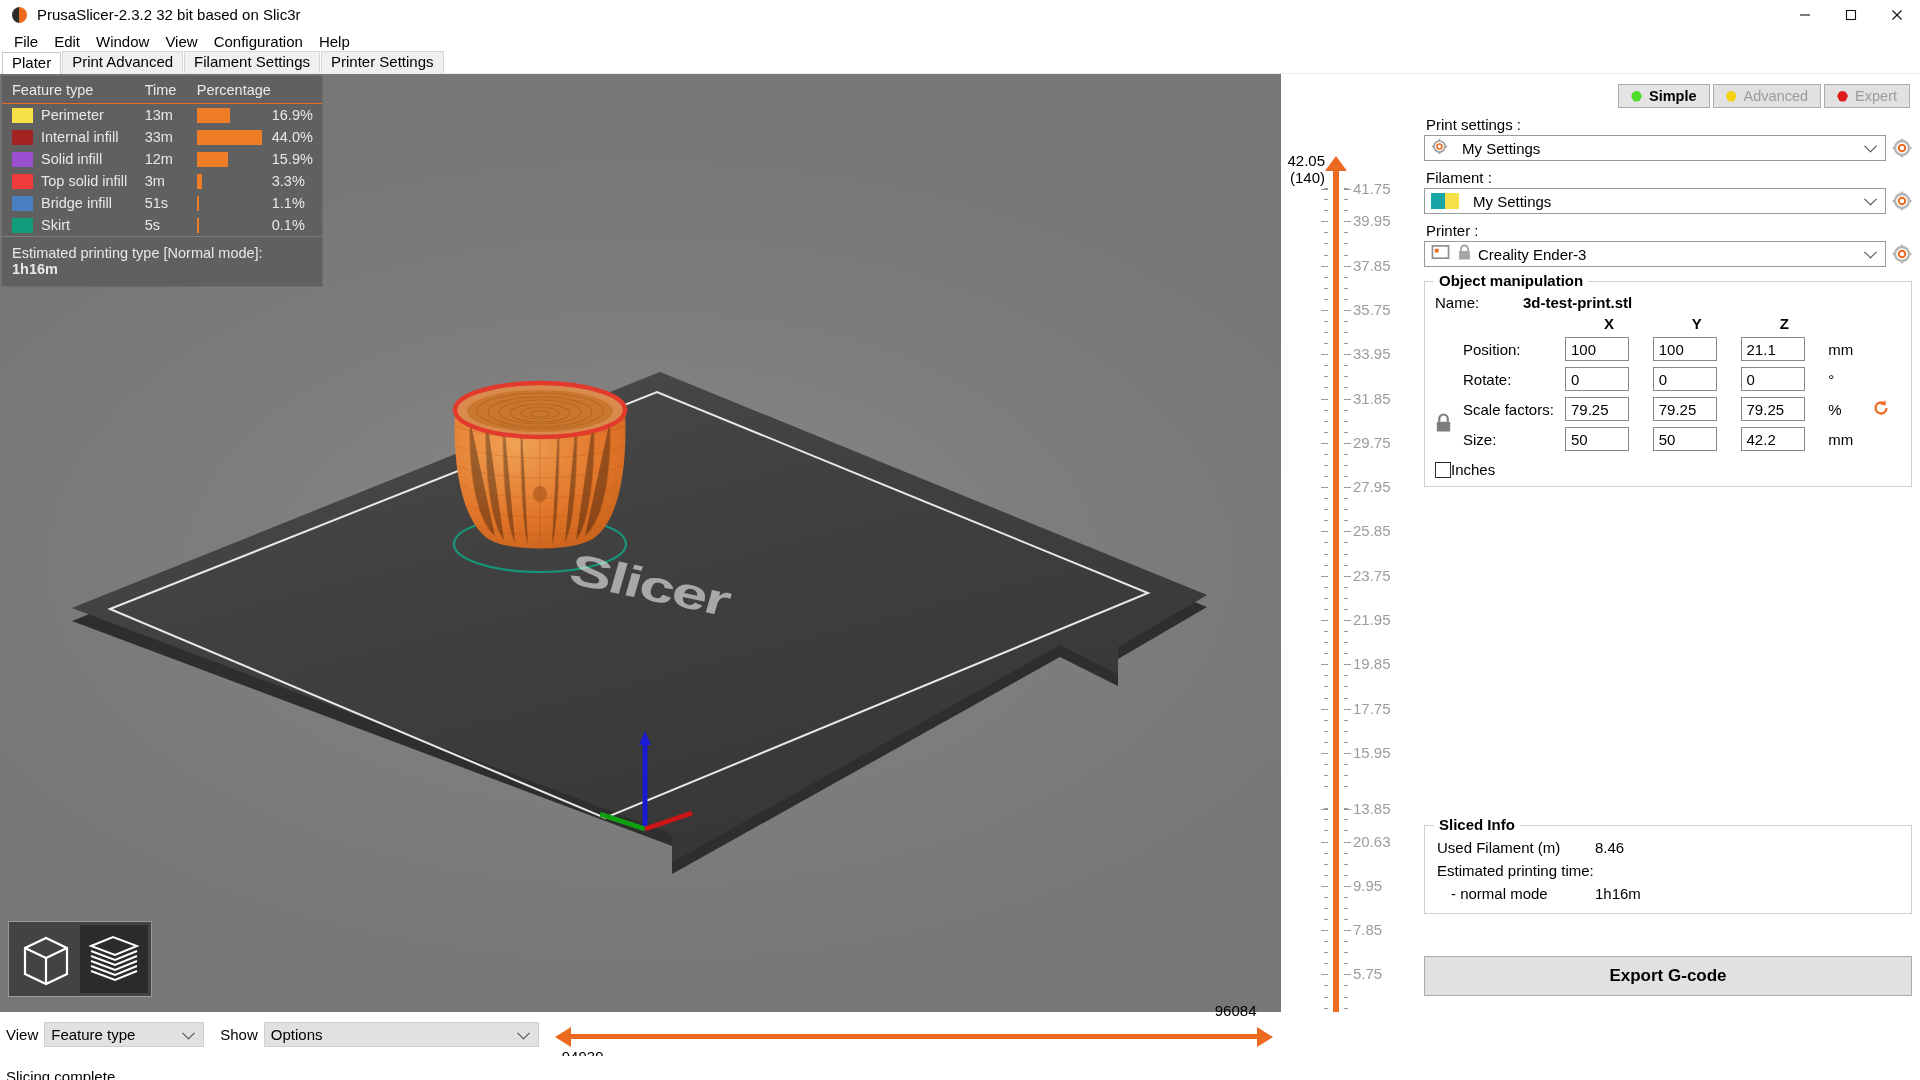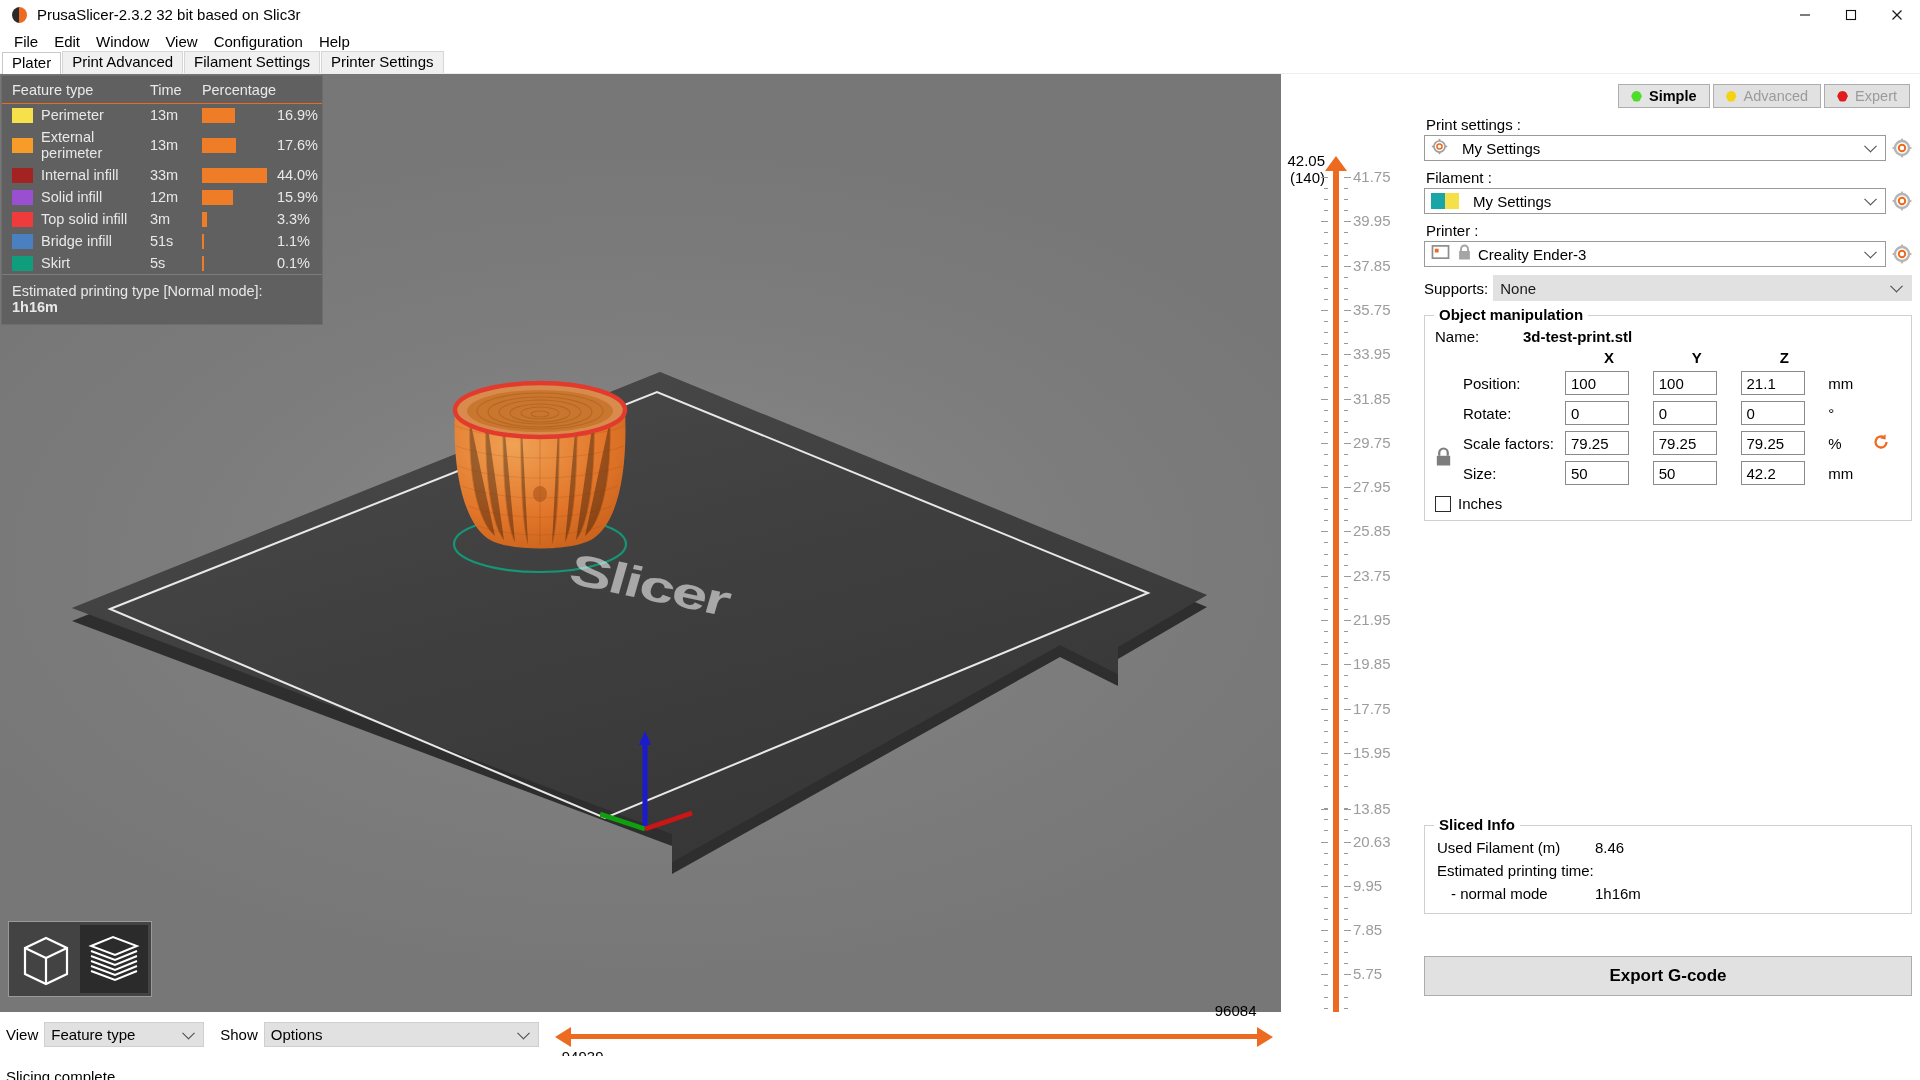--- a/index.html
+++ b/index.html
@@ -239,21 +239,21 @@
   table.om th {
     font-size: 15px; font-weight: bold; text-align: center; padding-bottom: 2px;
   }
   .numinput {
     width: 64px; height: 24px; border: 1px solid #8a8a8a; background: #fff;
     font-size: 15px; padding-left: 5px; display: flex; align-items: center;
     font-family: "Liberation Sans", sans-serif; color: #000;
   }
   td.unit { padding-left: 7px; font-size: 15px; }
   .lockcell { width: 18px; vertical-align: middle; }
-  .inches-row { display: flex; align-items: center; gap: 7px; margin-top: 7px; }
+  .inches-row { display: flex; align-items: center; margin-top: 7px; }
 
   
   .sliced { position: absolute; left: 8px; right: 8px; bottom: 98px; }
   .si-row { display: flex; font-size: 15px; padding: 3px 0 3px 2px; }
   .si-row .k { width: 158px; }
   .si-row.sub .k { padding-left: 14px; }
 
   .export-btn {
     position: absolute; left: 8px; right: 8px; bottom: 16px; height: 40px;
     background: #e1e1e1; border: 1px solid #adadad;
@@ -463,31 +463,20 @@
               </td>
               <td>Perimeter</td>
               <td class="c-time">13m</td>
               <td class="c-bar">
                 <span class="bar" style="width:33px"></span>
               </td>
               <td class="c-pct">16.9%</td>
             </tr>
             <tr>
               <td class="c-swatch">
-                <span class="sw" style="background:#f79b29"></span>
-              </td>
-              <td>External perimeter</td>
-              <td class="c-time">13m</td>
-              <td class="c-bar">
-                <span class="bar" style="width:34px"></span>
-              </td>
-              <td class="c-pct">17.6%</td>
-            </tr>
-            <tr>
-              <td class="c-swatch">
                 <span class="sw" style="background:#a32222"></span>
               </td>
               <td>Internal infill</td>
               <td class="c-time">33m</td>
               <td class="c-bar">
                 <span class="bar" style="width:65px"></span>
               </td>
               <td class="c-pct">44.0%</td>
             </tr>
             <tr>
@@ -544,21 +533,21 @@
   </div>
 
   <div class="vslider">
     <div class="vs-top-label">
       <div>42.05</div>
       <div>(140)</div>
     </div>
     <div class="vs-arrow-top"></div>
     <div class="vs-track"></div>
     <div class="vs-ticks" id="vs-ticks">
-        <div class="vs-tickrow" style="top: 8px;">
+        <div class="vs-tickrow" style="top: 20px;">
           <i class="vs-tick-l"></i>
           <i class="vs-tick-r"></i>
           <span class="vs-tick-lbl">41.75</span>
         </div>
         <div class="vs-tickrow" style="top: 19.075px;">
           <i class="vs-tick-l" style="width:4px;left:43px"></i>
           <i class="vs-tick-r" style="width:4px;left:63px"></i>
         </div>
         <div class="vs-tickrow" style="top: 30.15px;">
           <i class="vs-tick-l" style="width:4px;left:43px"></i>
@@ -1003,27 +992,20 @@
           <g stroke="#b5b5b5" stroke-width="2.2">
             <line x1="10" y1="0.6" x2="10" y2="3.4"></line>
               <line x1="10" y1="16.6" x2="10" y2="19.4"></line>
             <line x1="0.6" y1="10" x2="3.4" y2="10"></line>
               <line x1="16.6" y1="10" x2="19.4" y2="10"></line>
           </g>
         </svg>
       </span>
     </div>
 
-    <div class="supports-row">
-      <span class="lbl">Supports:</span>
-      <div class="combo disabled">
-        <span class="cv" style="margin-left:0">None</span>
-        <i class="chev"></i>
-      </div>
-    </div>
 
 
     <div class="groupbox">
       <div class="gtitle">Object manipulation</div>
       <div class="om-name">
         <span class="k">Name:</span>
         <span class="v">3d-test-print.stl</span>
       </div>
       <table class="om">
         <thead>

